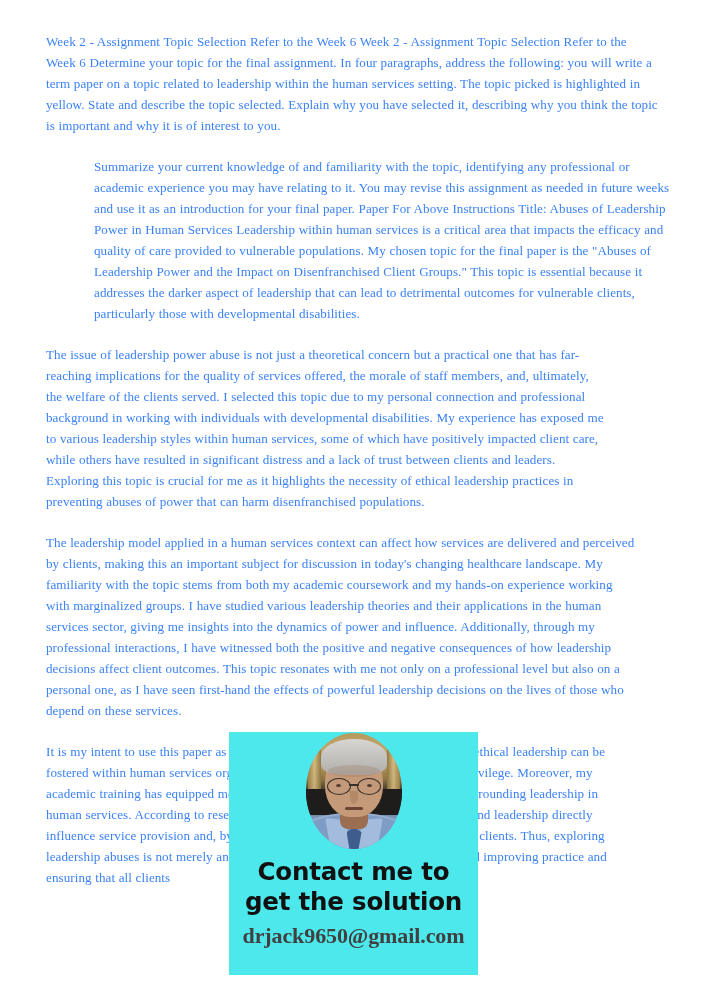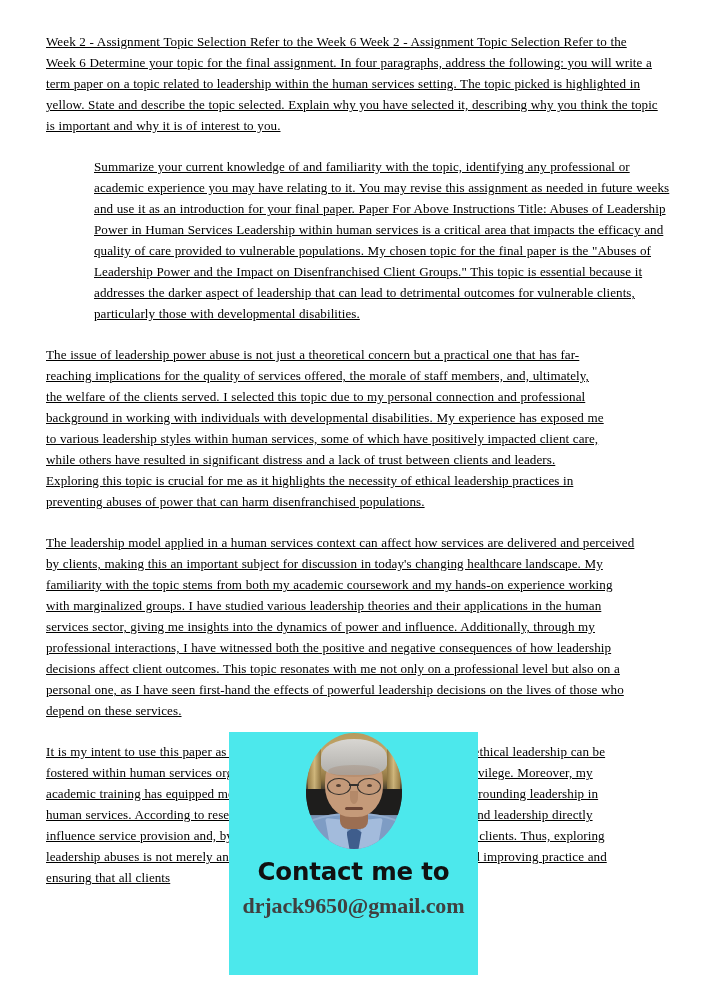--- a/index.html
+++ b/index.html
@@ -31,26 +31,25 @@
     position: absolute;
     left: 46px;
     top: 31px;
     width: 612px;
   }
 
   .para {
     font-family: "Liberation Serif", "DejaVu Serif", serif;
     font-size: 13.1px;
     line-height: 21.0px;
-    color: #000000;
+    color: #3b82f6;
     margin: 0 0 20px 0;
     text-align: left;
     letter-spacing: 0.005em;
     word-spacing: 0.02em;
-    text-decoration: underline;
   }
   .para:last-child { margin-bottom: 0; }
 
   
   .para.p1 { width: 612px; }
   .para.p2 { width: 588px; margin-left: 48px; }
   .para.p3 { width: 560px; }
   .para.p4 { width: 590px; }
   .para.p5 { width: 590px; }
 
@@ -245,19 +244,20 @@
         <div class="lens l"></div>
         <div class="bridge"></div>
         <div class="lens r"></div>
       </div>
       <div class="nose"></div>
       <div class="mouth"></div>
     </div>
 
     <div id="contact-lines">
       <div class="contact-line">Contact me to</div>
+      <div class="contact-line">get the solution</div>
     </div>
 
     <div id="contact-email">drjack9650@gmail.com</div>
 
   </div>
 
 </div>
 
 </body></html>

